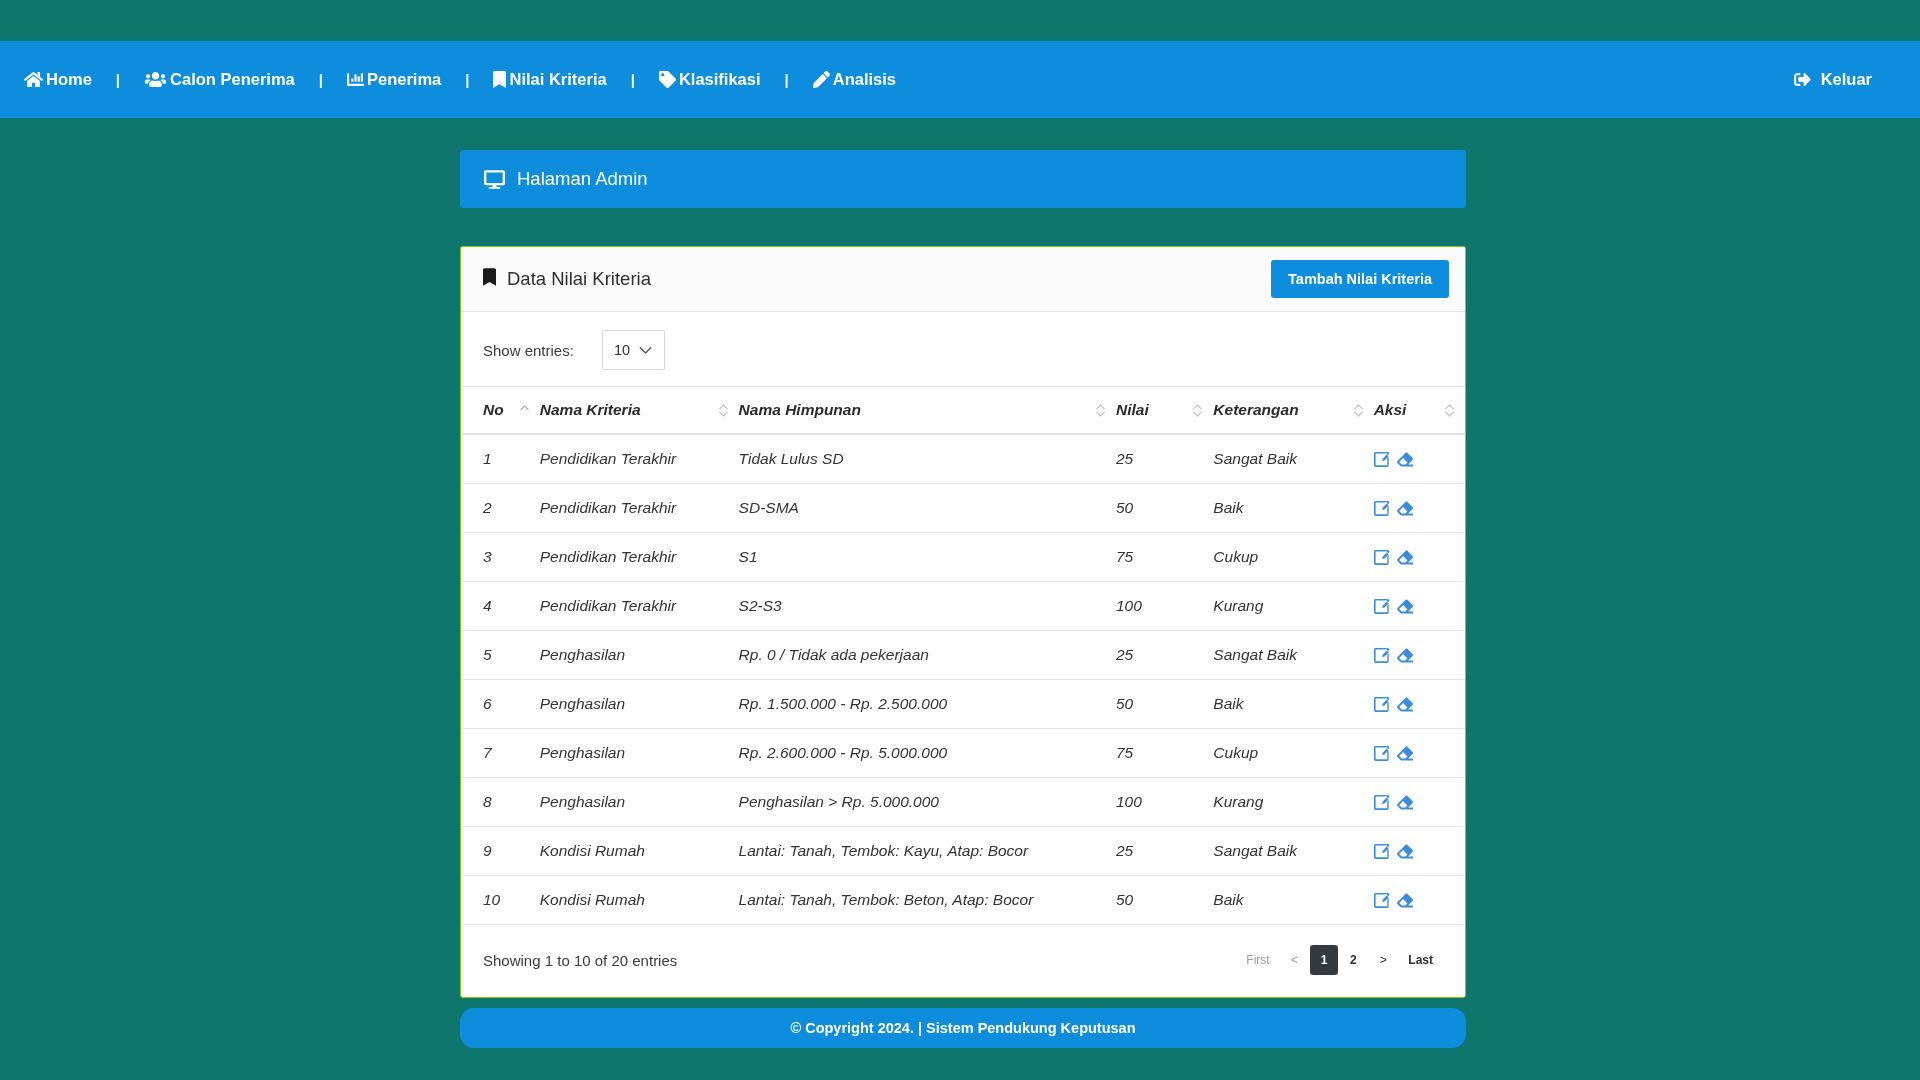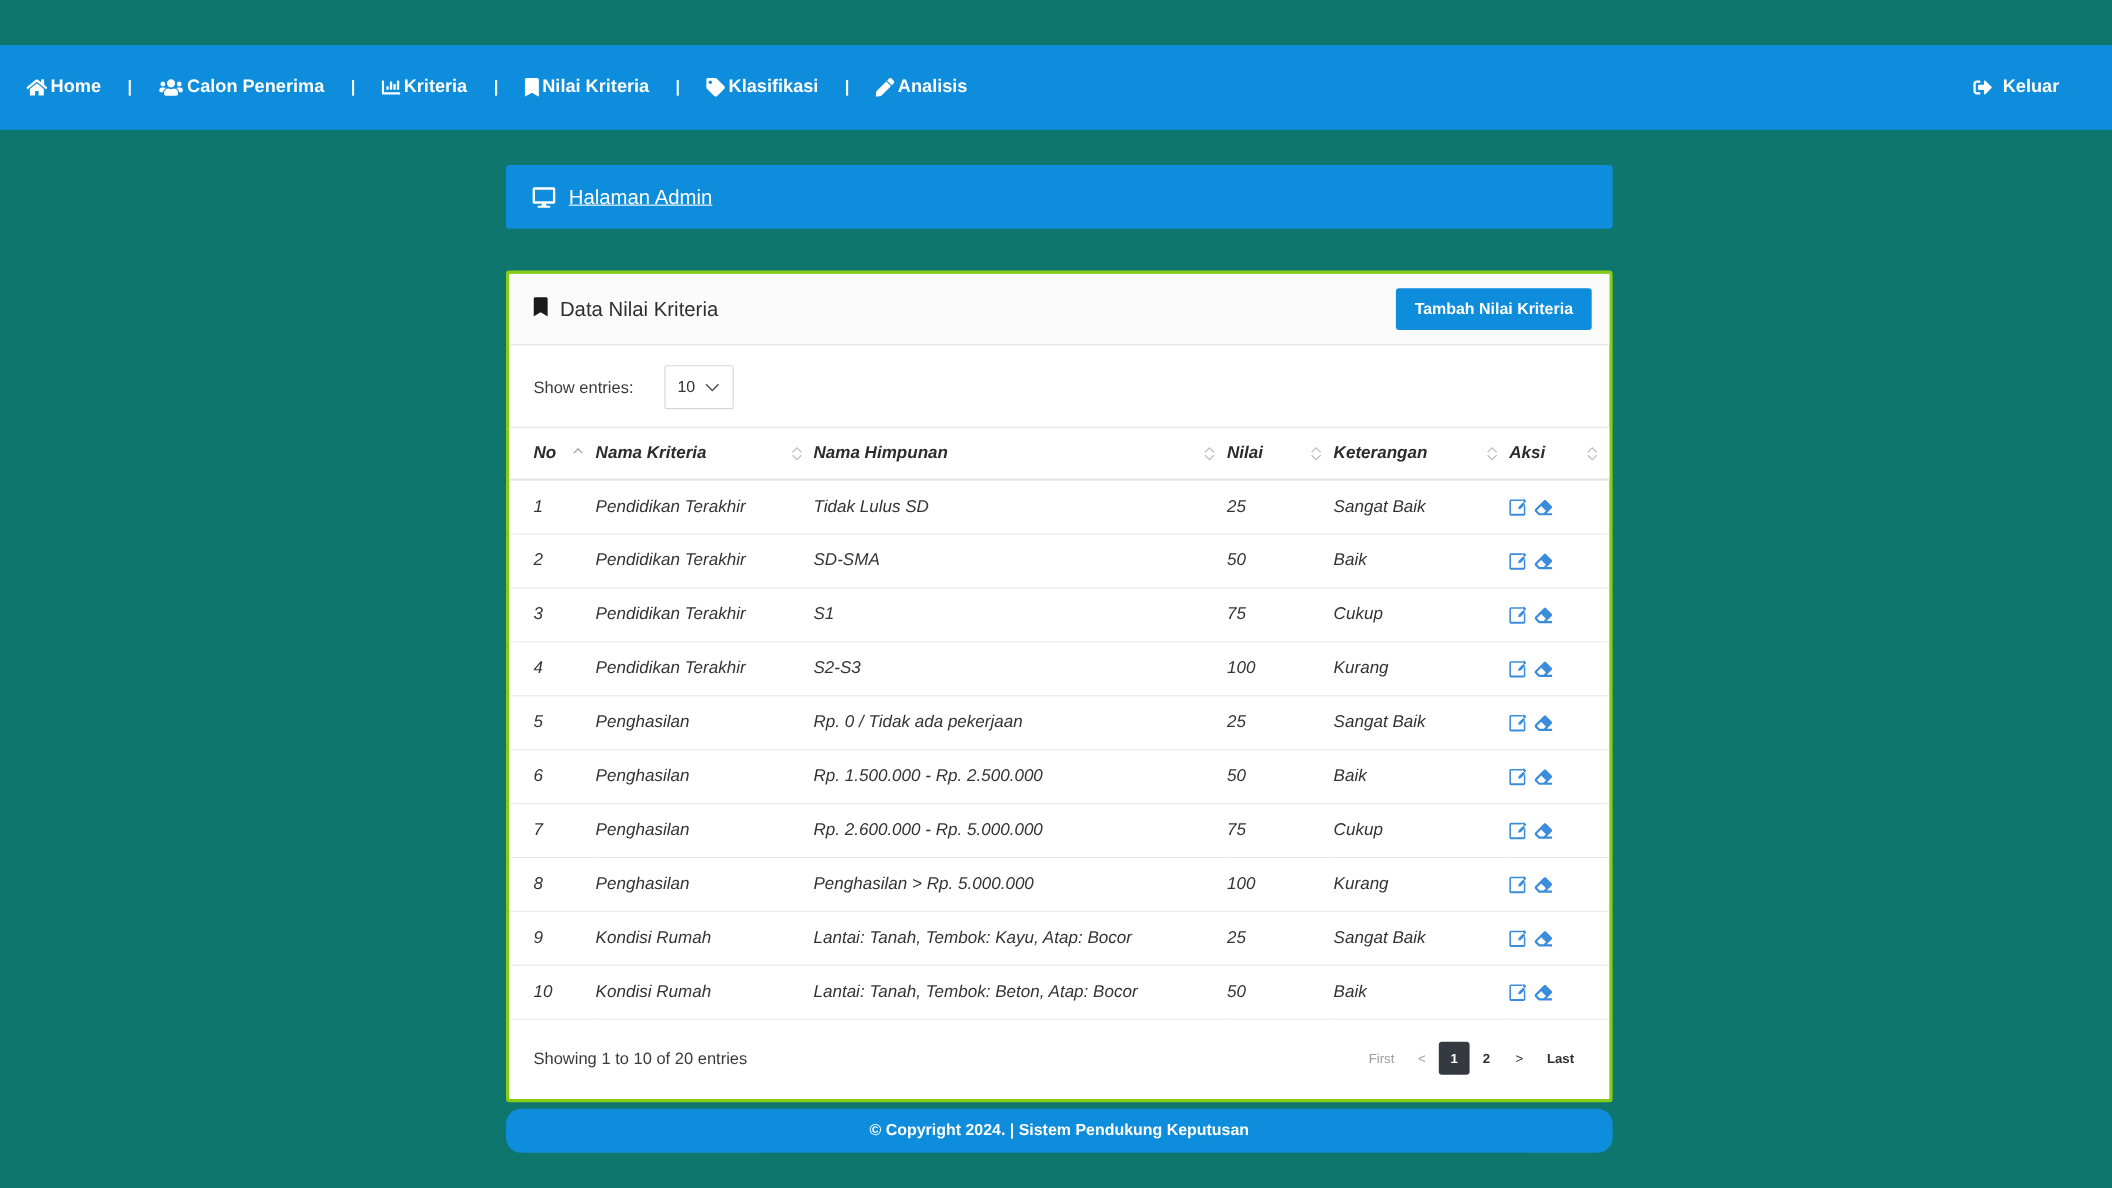--- a/index.html
+++ b/index.html
@@ -36,28 +36,27 @@
 
   
   .container {
     position: absolute; left: 460px; top: 150px; width: 1006px;
   }
   .panel-admin {
     background: #0d8ddb; color: #fff;
     height: 58px; border-radius: 3px;
     display:flex; align-items:center; padding-left: 24px; gap: 12px;
     font-size: 18.5px;
-    text-decoration: underline;
   }
   .panel-admin .ico { display:inline-flex; align-items:center; }
 
   .card {
     margin-top: 38px;
     background: #fff;
-    border: 3px solid #84cc16;
+    border: 1px solid #84cc16;
     border-radius: 3px;
   }
   .card-header {
     display:flex; align-items:center; justify-content: space-between;
     padding: 13px 16px 13px 22px;
     border-bottom: 1px solid #e3e3e3;
     background: #fbfbfb;
     min-height: 62px;
   }
   .card-title {
@@ -193,21 +192,21 @@
         <span>Calon Penerima</span>
       </a>
       <span class="nav-sep">|</span>
 
       <a class="nav-item">
         <span class="ico">
           <svg width="17" height="17" viewBox="0 0 512 512" fill="#fff">
               <path d="M332.8 320h38.4c6.4 0 12.8-6.4 12.8-12.8V172.8c0-6.4-6.4-12.8-12.8-12.8h-38.4c-6.4 0-12.8 6.4-12.8 12.8v134.4c0 6.4 6.4 12.8 12.8 12.8zm96 0h38.4c6.4 0 12.8-6.4 12.8-12.8V76.8c0-6.4-6.4-12.8-12.8-12.8h-38.4c-6.4 0-12.8 6.4-12.8 12.8v230.4c0 6.4 6.4 12.8 12.8 12.8zm-288 0h38.4c6.4 0 12.8-6.4 12.8-12.8v-70.4c0-6.4-6.4-12.8-12.8-12.8h-38.4c-6.4 0-12.8 6.4-12.8 12.8v70.4c0 6.4 6.4 12.8 12.8 12.8zm96 0h38.4c6.4 0 12.8-6.4 12.8-12.8V108.8c0-6.4-6.4-12.8-12.8-12.8h-38.4c-6.4 0-12.8 6.4-12.8 12.8v198.4c0 6.4 6.4 12.8 12.8 12.8zM496 384H64V80c0-8.8-7.2-16-16-16H16C7.2 64 0 71.2 0 80v336c0 17.7 14.3 32 32 32h464c8.8 0 16-7.2 16-16v-32c0-8.8-7.2-16-16-16z"></path>
             </svg>
         </span>
-        <span>Kriteria</span>
+        <span>Penerima</span>
       </a>
       <span class="nav-sep">|</span>
 
       <a class="nav-item">
         <span class="ico">
           <svg width="13" height="17" viewBox="0 0 384 512" fill="#fff">
               <path d="M0 512V48C0 21.5 21.5 0 48 0h288c26.5 0 48 21.5 48 48v464L192 400 0 512z"></path>
             </svg>
         </span>
         <span>Nilai Kriteria</span>

